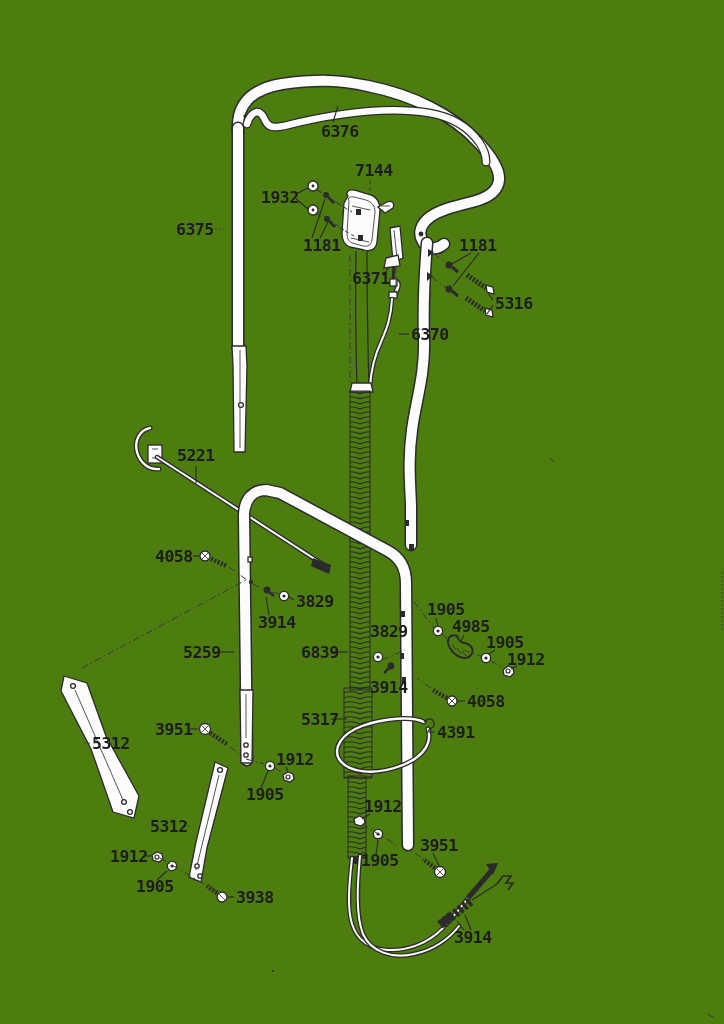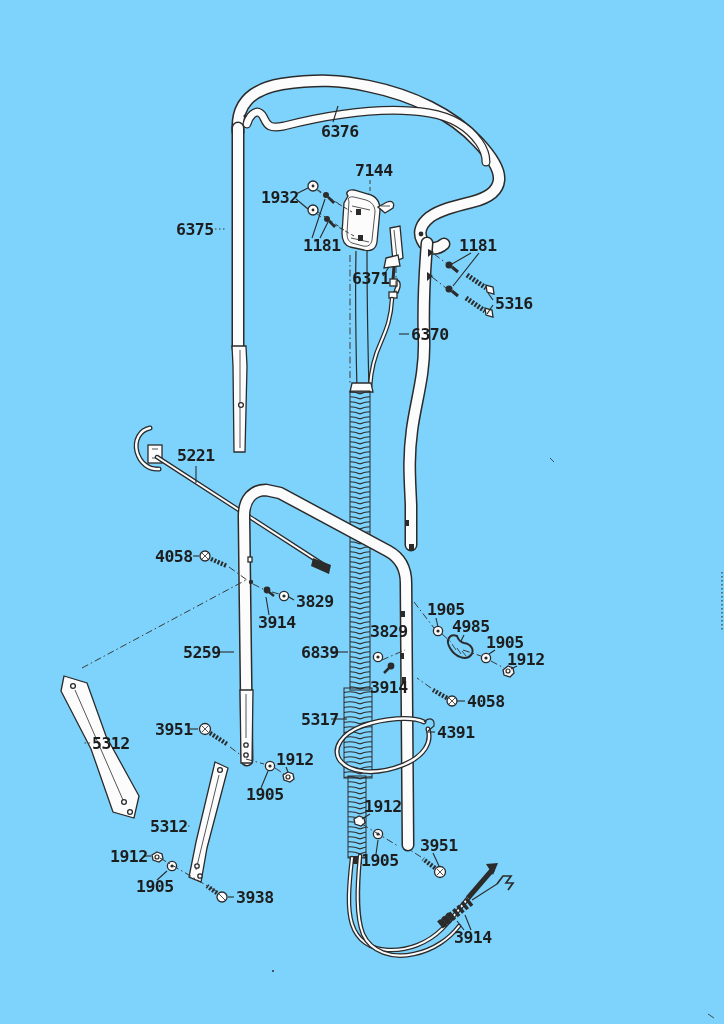--- a/index.html
+++ b/index.html
@@ -1,16 +1,16 @@
 <!DOCTYPE html>
 <html><head>
 <meta charset="utf-8">
 <style>
   html,body{margin:0;padding:0;background:#e8e8e8;}
-  .canvas{position:relative;width:724px;height:1024px;background:#7dd3fc;margin:0 auto;overflow:hidden;
+  .canvas{position:relative;width:724px;height:1024px;background:#4d7c0f;margin:0 auto;overflow:hidden;
           font-family:"DejaVu Sans Mono","Liberation Mono",monospace;}
   svg{position:absolute;left:0;top:0;}
   
   .t13 {fill:none;stroke:#2b2b2b;stroke-width:13;stroke-linecap:round;stroke-linejoin:round;}
   .t13i{fill:none;stroke:#fcfcfc;stroke-width:10;stroke-linecap:round;stroke-linejoin:round;}
   .t9  {fill:none;stroke:#2b2b2b;stroke-width:9;stroke-linecap:round;stroke-linejoin:round;}
   .t9i {fill:none;stroke:#fcfcfc;stroke-width:6.5;stroke-linecap:round;stroke-linejoin:round;}
   .t5  {fill:none;stroke:#2b2b2b;stroke-width:5;stroke-linecap:round;stroke-linejoin:round;}
   .t5i {fill:none;stroke:#fcfcfc;stroke-width:2.4;stroke-linecap:round;stroke-linejoin:round;}
   .t45 {fill:none;stroke:#2b2b2b;stroke-width:4.5;stroke-linecap:round;}

